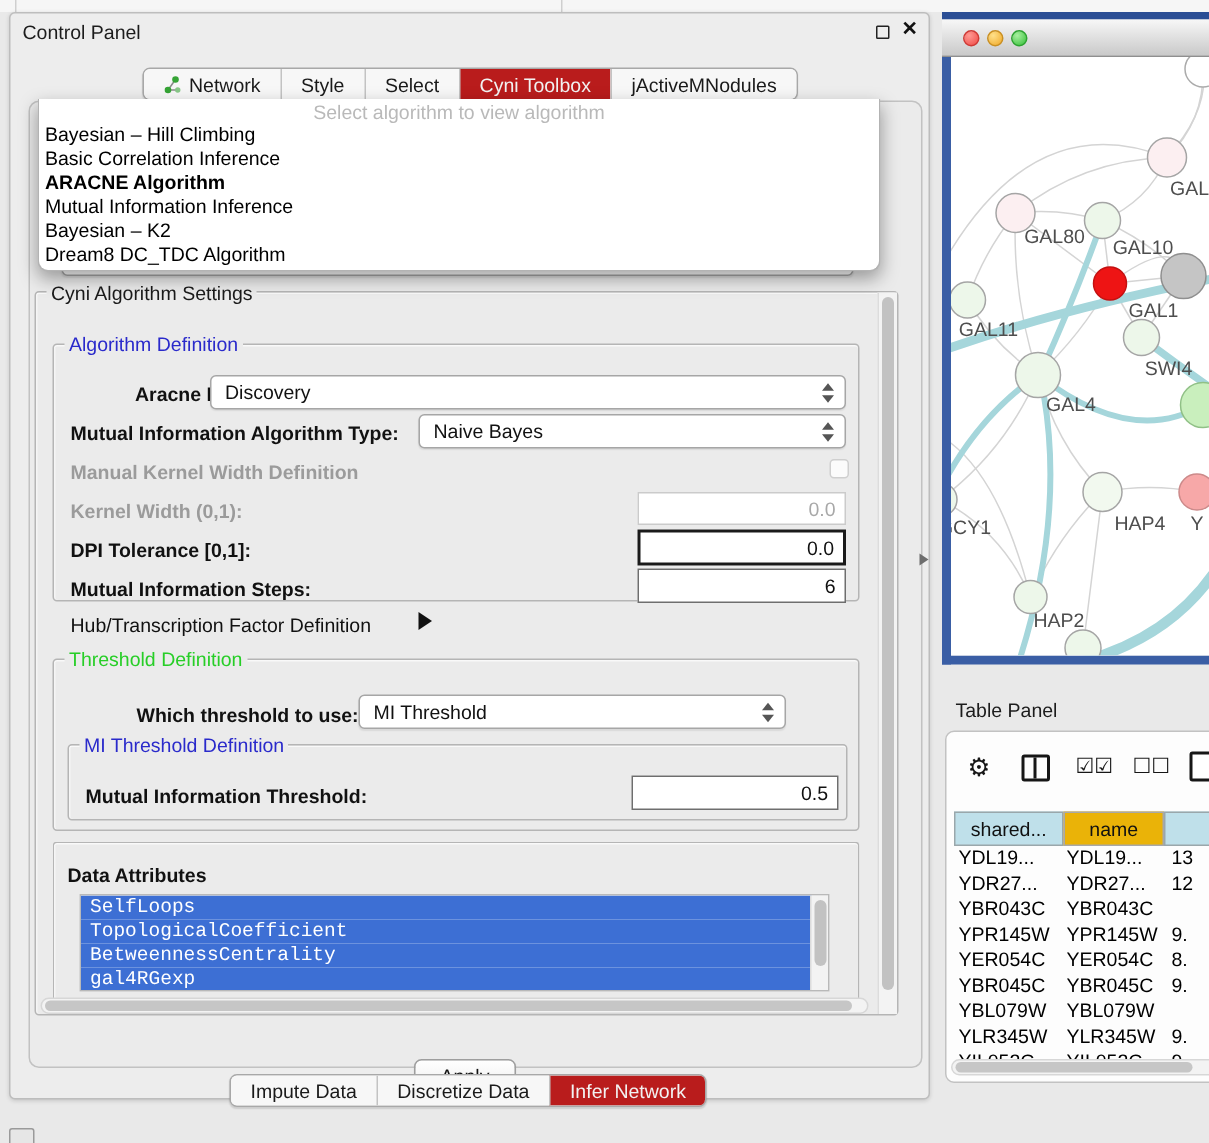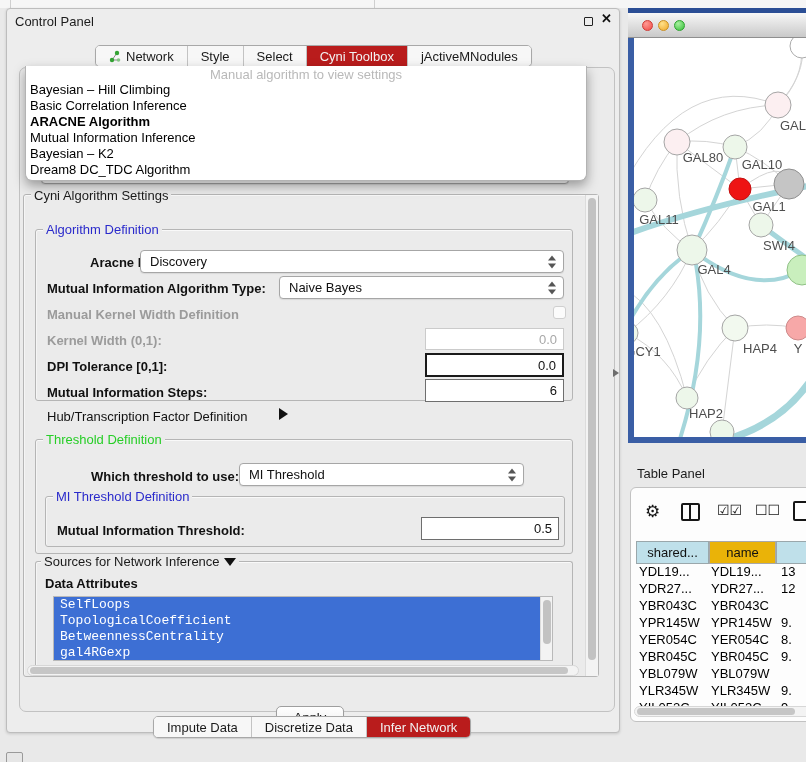--- a/index.html
+++ b/index.html
@@ -209,21 +209,21 @@
     </div>
 
   <div class="cp-body"></div>
 
   <div class="combo ghost" style="left:34px; top:152px; width:528px; height:23px; z-index:5;">
     <span>gal-filtered sif default node</span>
     <span class="spin"></span>
   </div>
 
   <div class="popup">
-    <div class="popup-placeholder">Manual algorithm to view settings</div>
+    <div class="popup-placeholder">Select algorithm to view algorithm</div>
     <div id="popup-items">
         <div class="pitem">Bayesian – Hill Climbing</div>
         <div class="pitem">Basic Correlation Inference</div>
         <div class="pitem bold">ARACNE Algorithm</div>
         <div class="pitem">Mutual Information Inference</div>
         <div class="pitem">Bayesian – K2</div>
         <div class="pitem">Dream8 DC_TDC Algorithm</div>
       </div>
   </div>
 
@@ -272,24 +272,20 @@
     <span>MI Threshold</span>
     <span class="spin"></span>
   </div>
 
   <div class="grp" style="left:38px; top:487px; width:520px; height:51px;"></div>
   <div class="grp-label lbl-blue" style="left:46px; top:480px;">MI Threshold Definition</div>
   <div class="form-label" style="left:50px; top:514px;">Mutual Information Threshold:</div>
   <div class="field norm" style="left:414px; top:508px; width:138px; height:23px;">0.5</div>
 
   <div class="grp" style="left:28px; top:552px; width:538px; height:108px; border-bottom:none;"></div>
-  <div class="grp-label lbl-black" style="left:34px; top:545px;">
-    <span>Sources for Network Inference</span>
-    <span class="tri-down"></span>
-  </div>
   <div class="form-label" style="left:38px; top:567px;">Data Attributes</div>
 
   <div class="attr-list" style="left:46px; top:587px; width:500px; height:65px;" id="attr-list">
     <div class="vsb" style="right:0; top:0; width:12px; height:100%;">
       <div class="thumb" style="top:3px; height:44px;"></div>
     </div>
   <div class="attr-item sel" style="width: 487px;">SelfLoops</div>
       <div class="attr-item sel" style="width: 487px;">TopologicalCoefficient</div>
       <div class="attr-item sel" style="width: 487px;">BetweennessCentrality</div>
       <div class="attr-item sel" style="width: 487px;">gal4RGexp</div>

